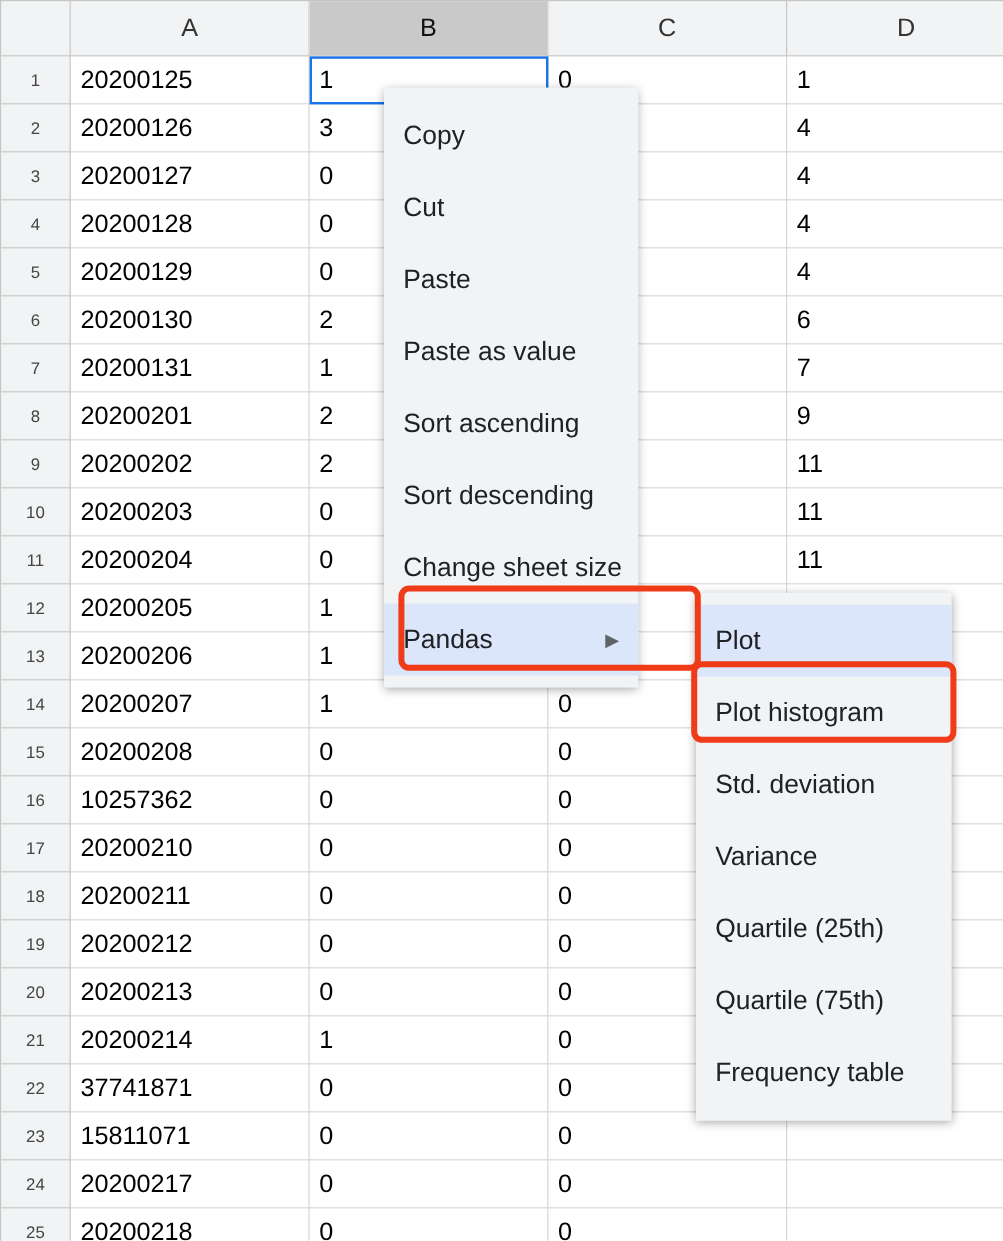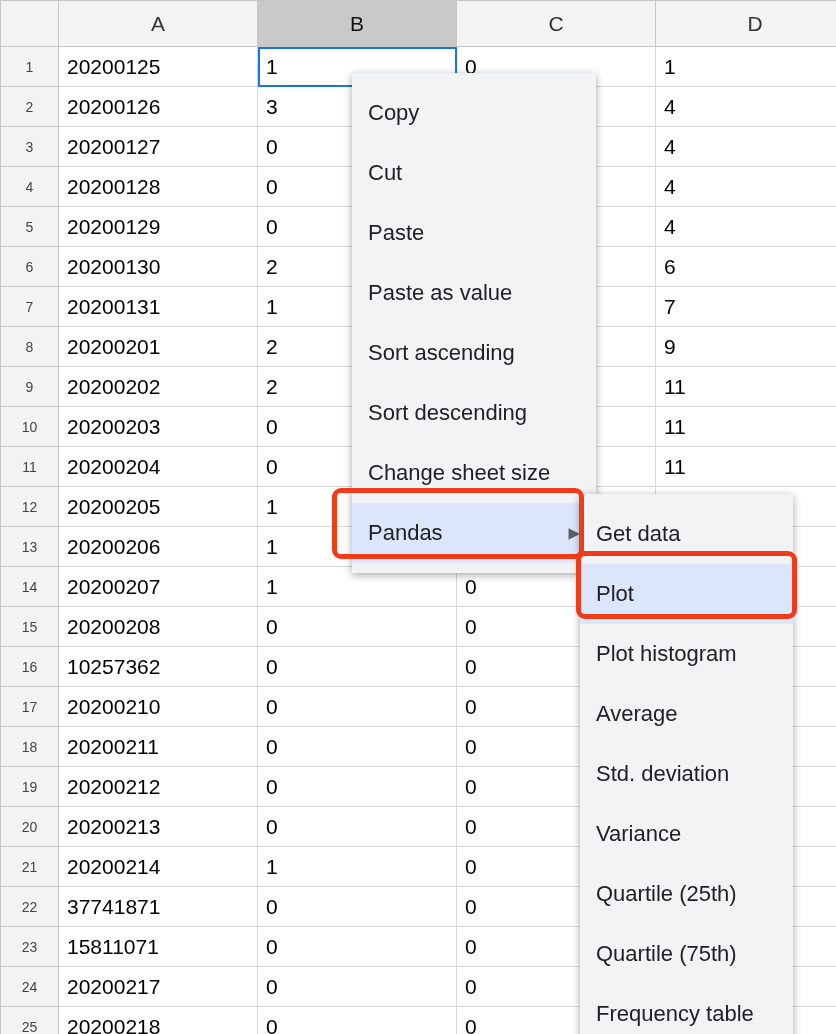--- a/index.html
+++ b/index.html
@@ -70,21 +70,21 @@
   }
 
   
   .menu {
     position: absolute;
     background: #f1f3f4;
     box-shadow: 0 2px 8px rgba(0,0,0,0.35);
     padding: 10px 0;
     z-index: 50;
   }
-  #menu-main  { left: 352px; top: 73px; width: 244px; }
+  #menu-main  { left: 320px; top: 73px; width: 212px; }
   #menu-sub   { left: 580px; top: 494px; width: 213px; }
 
   .menu-item {
     height: 60px;
     display: flex;
     align-items: center;
     padding: 0 16px;
     font-size: 22px;
     color: #202124;
     position: relative;
@@ -333,33 +333,27 @@
     <div class="menu-item">
       <span class="label">Change sheet size</span>
     </div>
     <div class="menu-item hl">
       <span class="label">Pandas</span>
       <span class="arrow">▶</span>
     </div>
   </div>
 
   <div class="menu" id="menu-sub">
-    <div class="menu-item">
-      <span class="label">Get data</span>
-    </div>
     <div class="menu-item hl">
       <span class="label">Plot</span>
     </div>
     <div class="menu-item">
       <span class="label">Plot histogram</span>
     </div>
     <div class="menu-item">
-      <span class="label">Average</span>
-    </div>
-    <div class="menu-item">
       <span class="label">Std. deviation</span>
     </div>
     <div class="menu-item">
       <span class="label">Variance</span>
     </div>
     <div class="menu-item">
       <span class="label">Quartile (25th)</span>
     </div>
     <div class="menu-item">
       <span class="label">Quartile (75th)</span>

